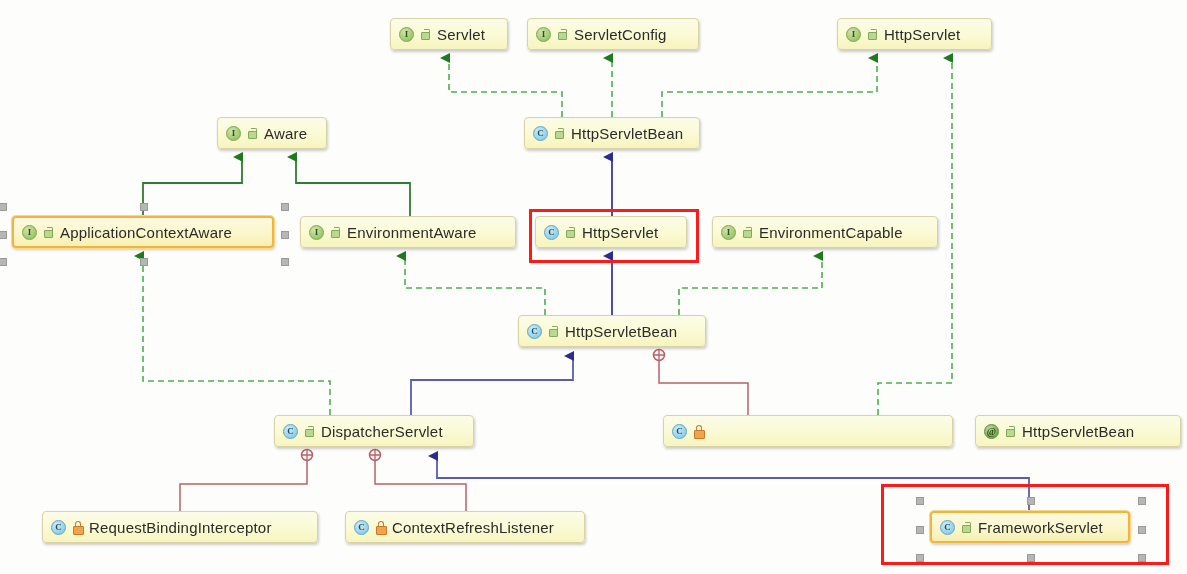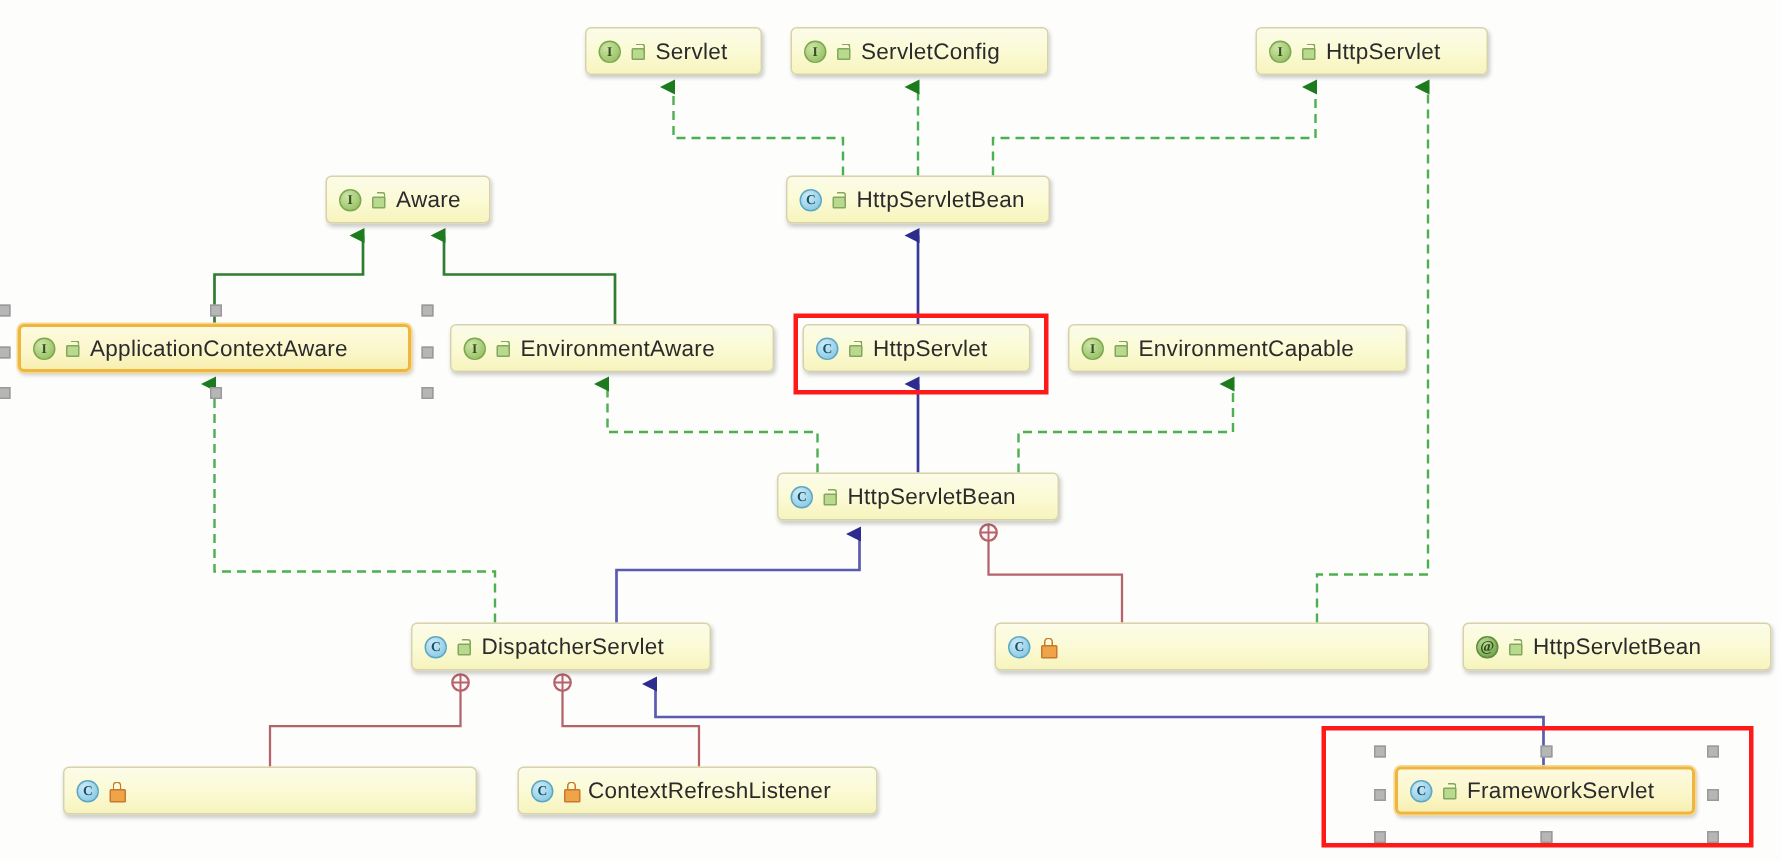--- a/index.html
+++ b/index.html
@@ -286,20 +286,21 @@
         <span class="vis priv"></span>
       </div>
       <div class="node" style="left: 975px; top: 415px; width: 206px;">
         <span class="ticon anno">@</span>
         <span class="vis pub"></span>
         <span class="node-label">HttpServletBean</span>
       </div>
       <div class="node" style="left: 42px; top: 511px; width: 276px;">
         <span class="ticon cls">C</span>
         <span class="vis priv"></span>
+        <span class="node-label">RequestBindingInterceptor</span>
       </div>
       <div class="node" style="left: 345px; top: 511px; width: 240px;">
         <span class="ticon cls">C</span>
         <span class="vis priv"></span>
         <span class="node-label">ContextRefreshListener</span>
       </div>
       <div class="node selected" style="left: 930px; top: 511px; width: 200px;">
         <span class="ticon cls">C</span>
         <span class="vis pub"></span>
         <span class="node-label">FrameworkServlet</span>

